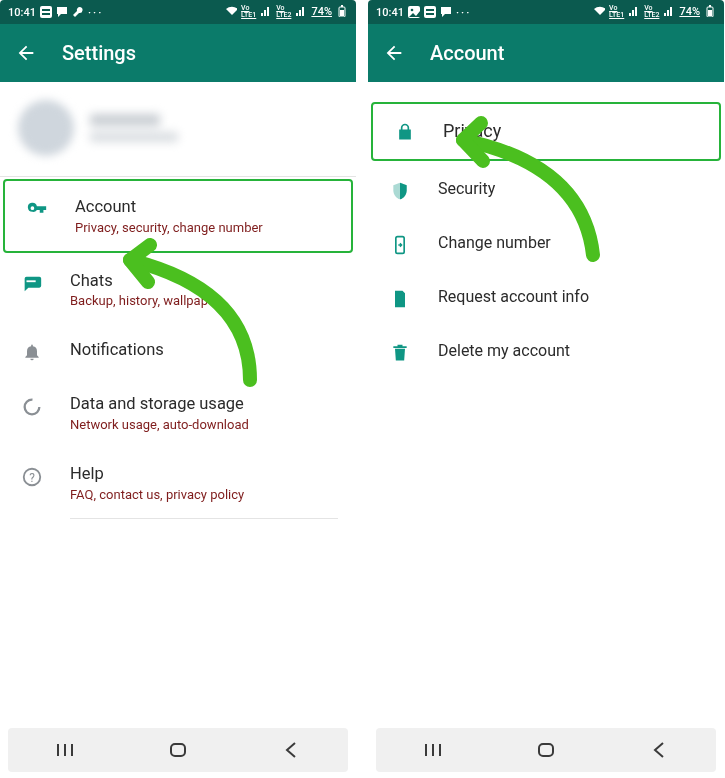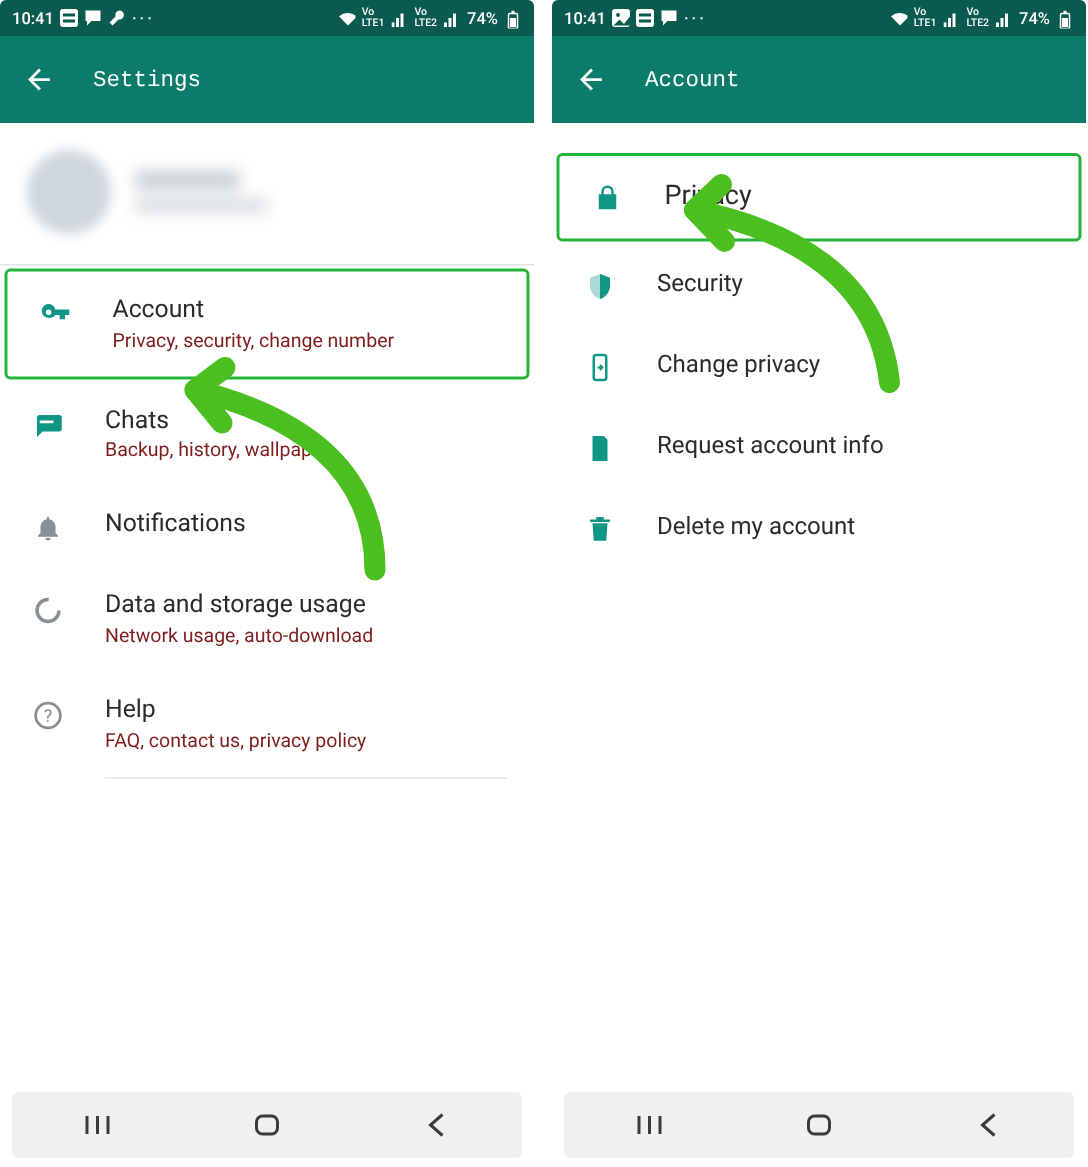--- a/index.html
+++ b/index.html
@@ -25,32 +25,32 @@
     color: #fff;
     height: 24px;
     display: flex;
     align-items: center;
     justify-content: space-between;
     padding: 0 8px;
     font-size: 11px;
     font-weight: 500;
   }
   .status-left { display:flex; align-items:center; gap:4px; }
-  .status-right { display:flex; align-items:flex-end; gap:4px; }
+  .status-right { display:flex; align-items:flex-start; gap:4px;text-decoration:underline; }
   .sb-icon { width:12px; height:12px; display:inline-flex; align-items:center; justify-content:center; }
   .appbar {
     background: #0b7b6a;
     color: #fff;
     height: 58px;
     display: flex;
     align-items: center;
     padding: 0 14px;
     gap: 24px;
   }
-  .appbar .title { font-size: 15px; font-weight: 500; font-family: Liberation Mono, monospace; }
+  .appbar .title { font-size: 20px; font-weight: 500; }
   .back-arrow { width:24px; height:24px; display:flex; align-items:center; justify-content:center; cursor:pointer; }
 
   .profile-row {
     display:flex; align-items:center; padding: 18px 18px 20px 18px; gap:16px;
   }
   .avatar {
     width:56px; height:56px; border-radius:50%; background:#cfd6dd; filter: blur(4px);
   }
   .profile-text { filter: blur(5px); }
   .profile-text .l1 { background:#c9ced3; width:70px; height:12px; border-radius:2px; margin-bottom:6px; }
@@ -338,21 +338,21 @@
 
 
   <div class="item single">
     <div class="icon-slot">
       <svg width="20" height="20" viewBox="0 0 24 24">
           <rect x="7" y="2" width="10" height="20" rx="2" fill="none" stroke="currentColor" stroke-width="2"></rect>
           <path d="M10 12h4M12 10l2 2-2 2" fill="none" stroke="currentColor" stroke-width="1.6"></path>
         </svg>
     </div>
     <div class="texts">
-      <div class="label">Change privacy</div>
+      <div class="label">Change number</div>
     </div>
   </div>
 
   <div class="item single">
     <div class="icon-slot">
       <svg width="20" height="20" viewBox="0 0 24 24">
           <path fill="currentColor" d="M6 2h9l3 3v17H6zM8 8h8v2H8zm0 4h8v2H8zm0 4h5v2H8z"></path>
         </svg>
     </div>
     <div class="texts">

